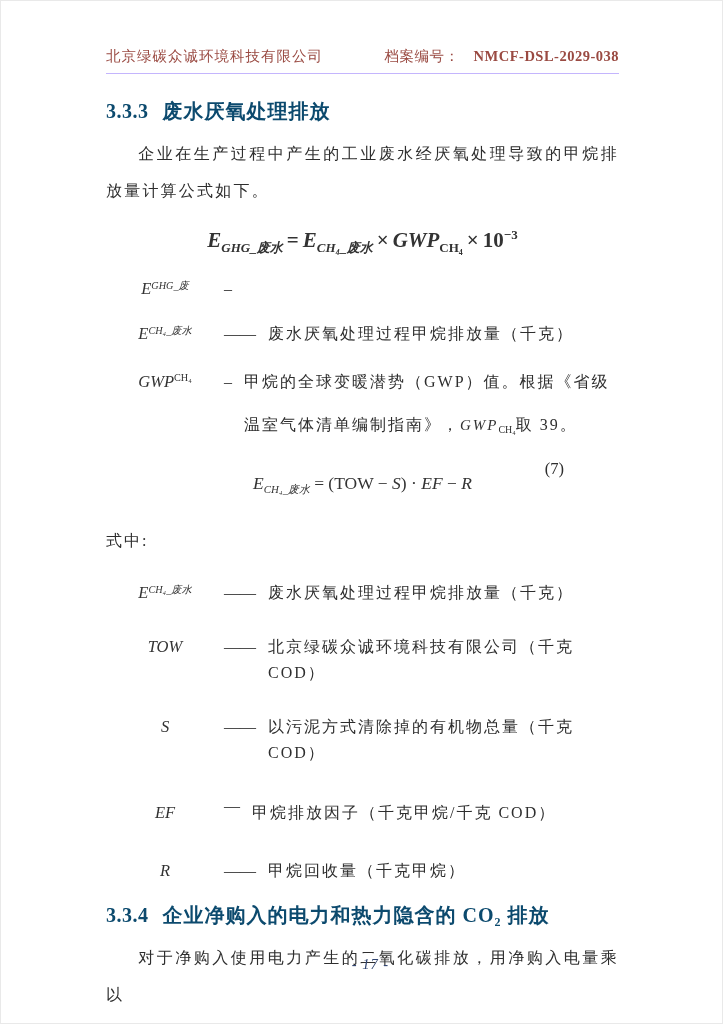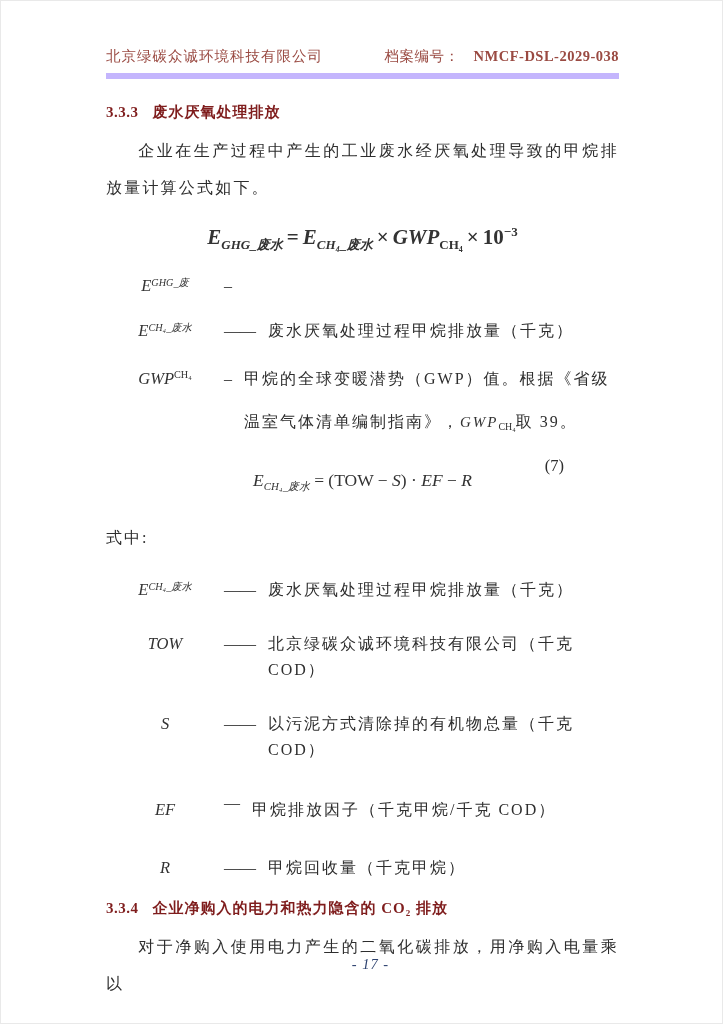--- a/index.html
+++ b/index.html
@@ -12,36 +12,36 @@
     border:1px solid #e9e9e9;
     font-family:"Liberation Serif","DejaVu Serif",serif;
     color:#2b2b2b;
     overflow:hidden;
   }
   .content{padding:0 103px 0 105px;}
   
   .doc-header{
     padding-top:46px;
     padding-bottom:7px;
-    border-bottom:6px solid #c4b5fd;
+    border-bottom:1px solid #c4b5fd;
     display:flex;
     justify-content:space-between;
     align-items:baseline;
     font-size:14.5px;
     color:#9a4a42;
     letter-spacing:1px;
   }
   .doc-header .right{letter-spacing:0.5px;}
   .doc-header .code{margin-left:14px;font-weight:600;letter-spacing:0.5px;}
   
   .sec-heading{
     margin-top:24px;
-    font-size:15px;
+    font-size:20px;
     font-weight:bold;
-    color:#7f1d1d;
+    color:#0c4a6e;
     letter-spacing:1px;
   }
   .sec-heading .num{margin-right:14px;letter-spacing:0.5px;}
   
   .para{
     margin-top:10px;
     font-size:16px;
     line-height:37px;
     letter-spacing:2.2px;
     text-align:justify;

